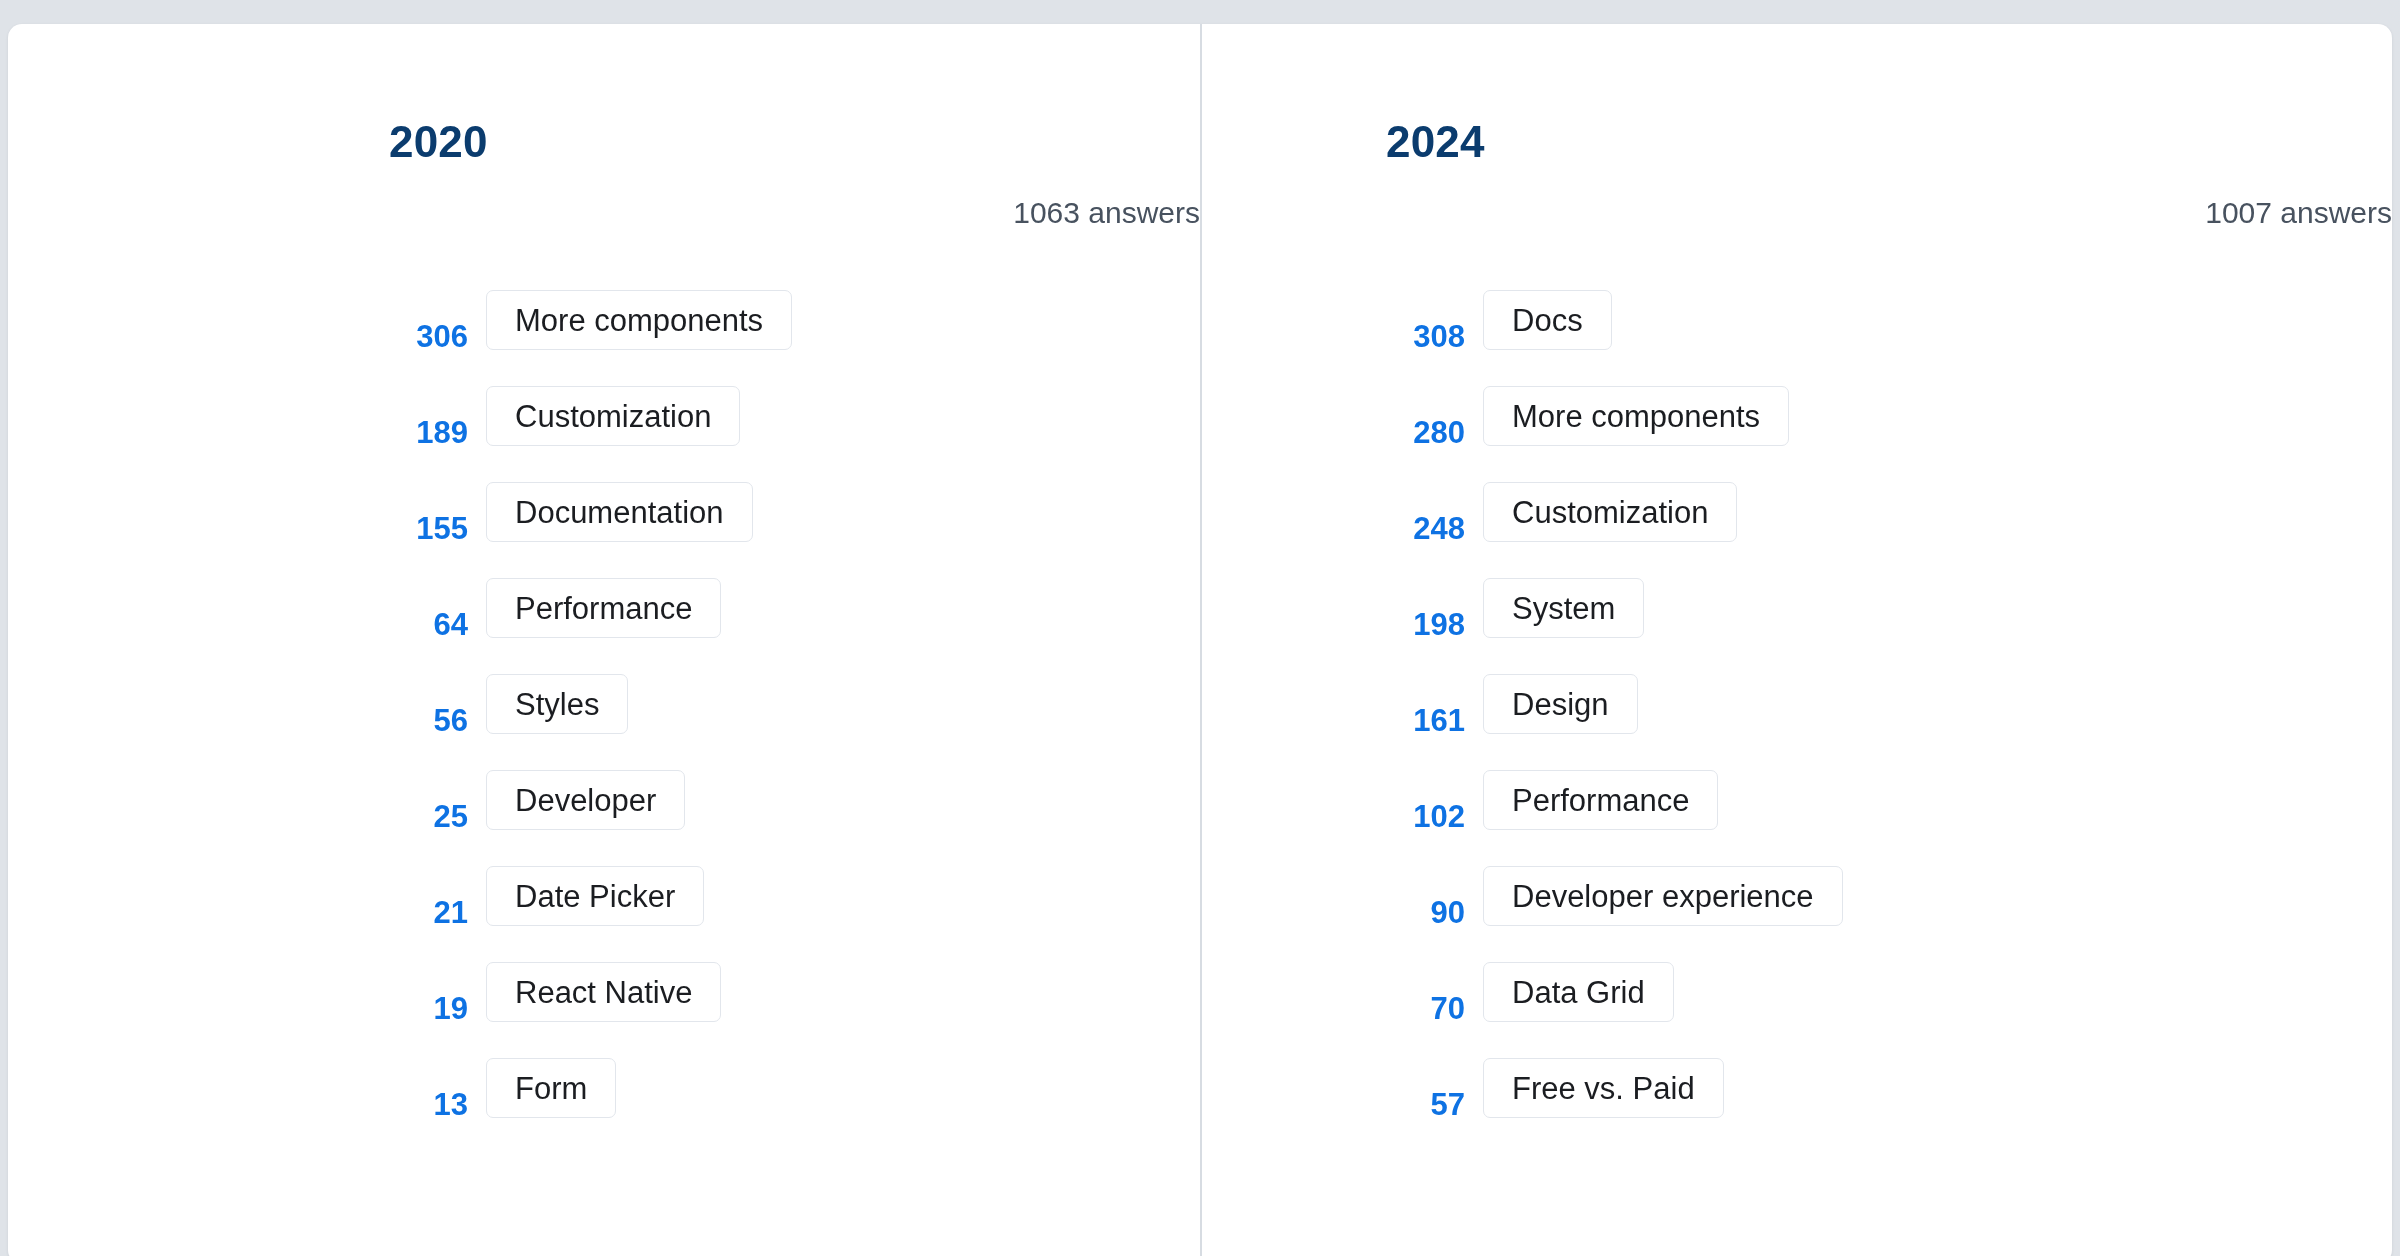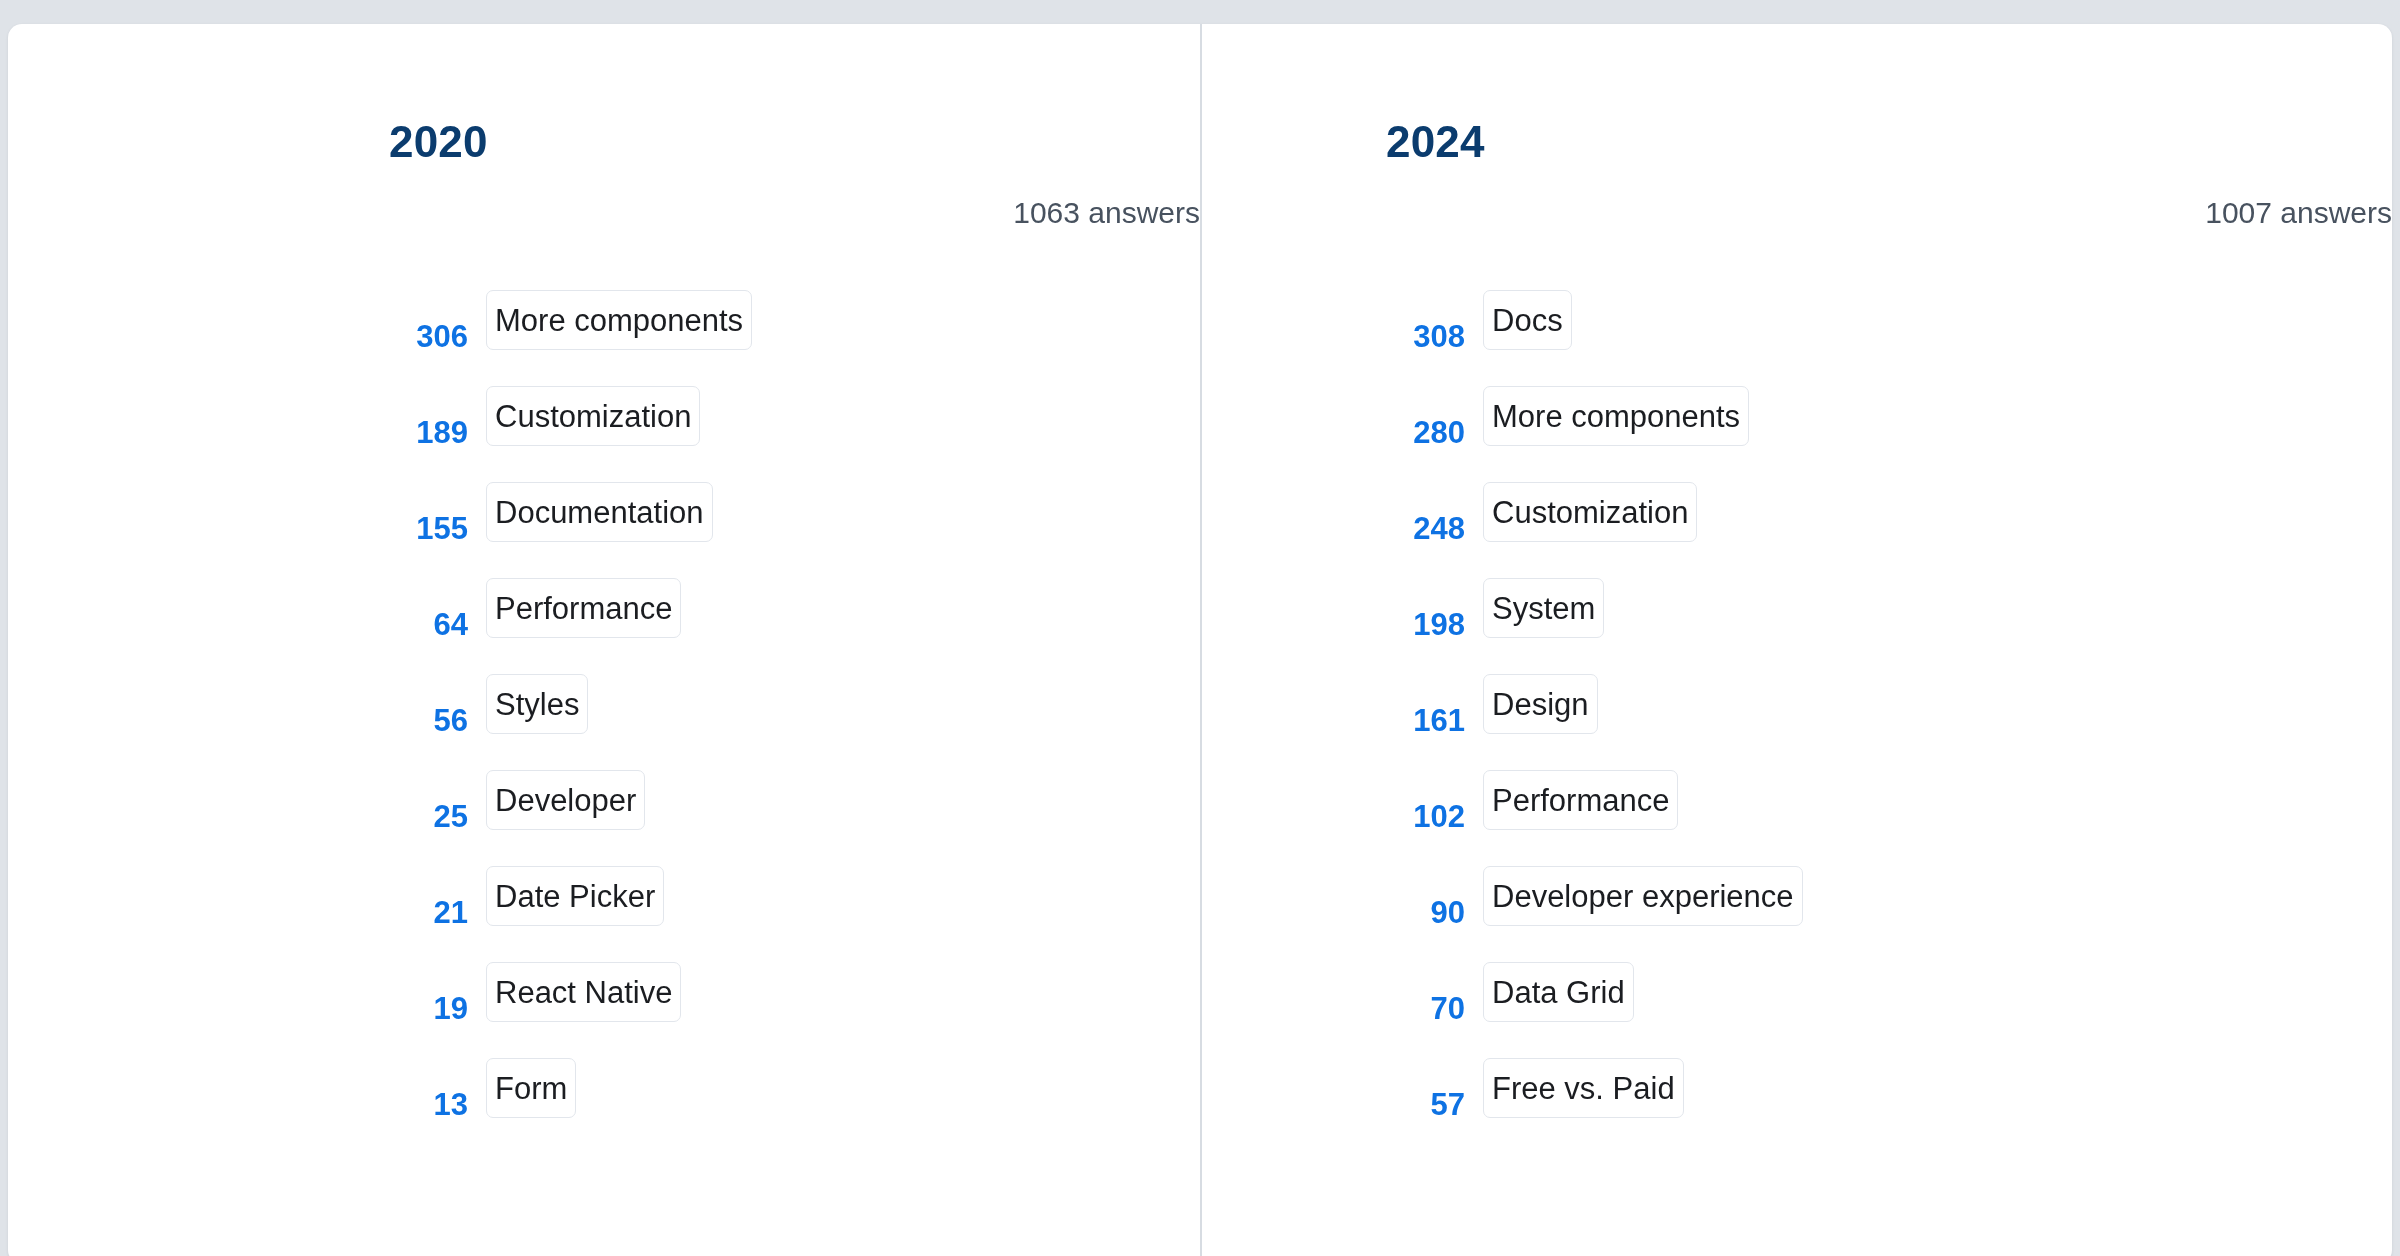--- a/index.html
+++ b/index.html
@@ -87,21 +87,21 @@
     line-height: 1;
     flex: 0 0 auto;
     margin-top: 32px;
   }
 
   .row-tag {
     margin-left: 18px;
     display: inline-flex;
     align-items: center;
     height: 60px;
-    padding: 0 8px;
+    padding: 0 28px;
     border: 1.5px solid #e2e6ec;
     border-radius: 7px;
     background: #ffffff;
     font-size: 31px;
     color: #1b1d21;
     line-height: 1;
     white-space: nowrap;
     box-sizing: border-box;
   }
 </style>

